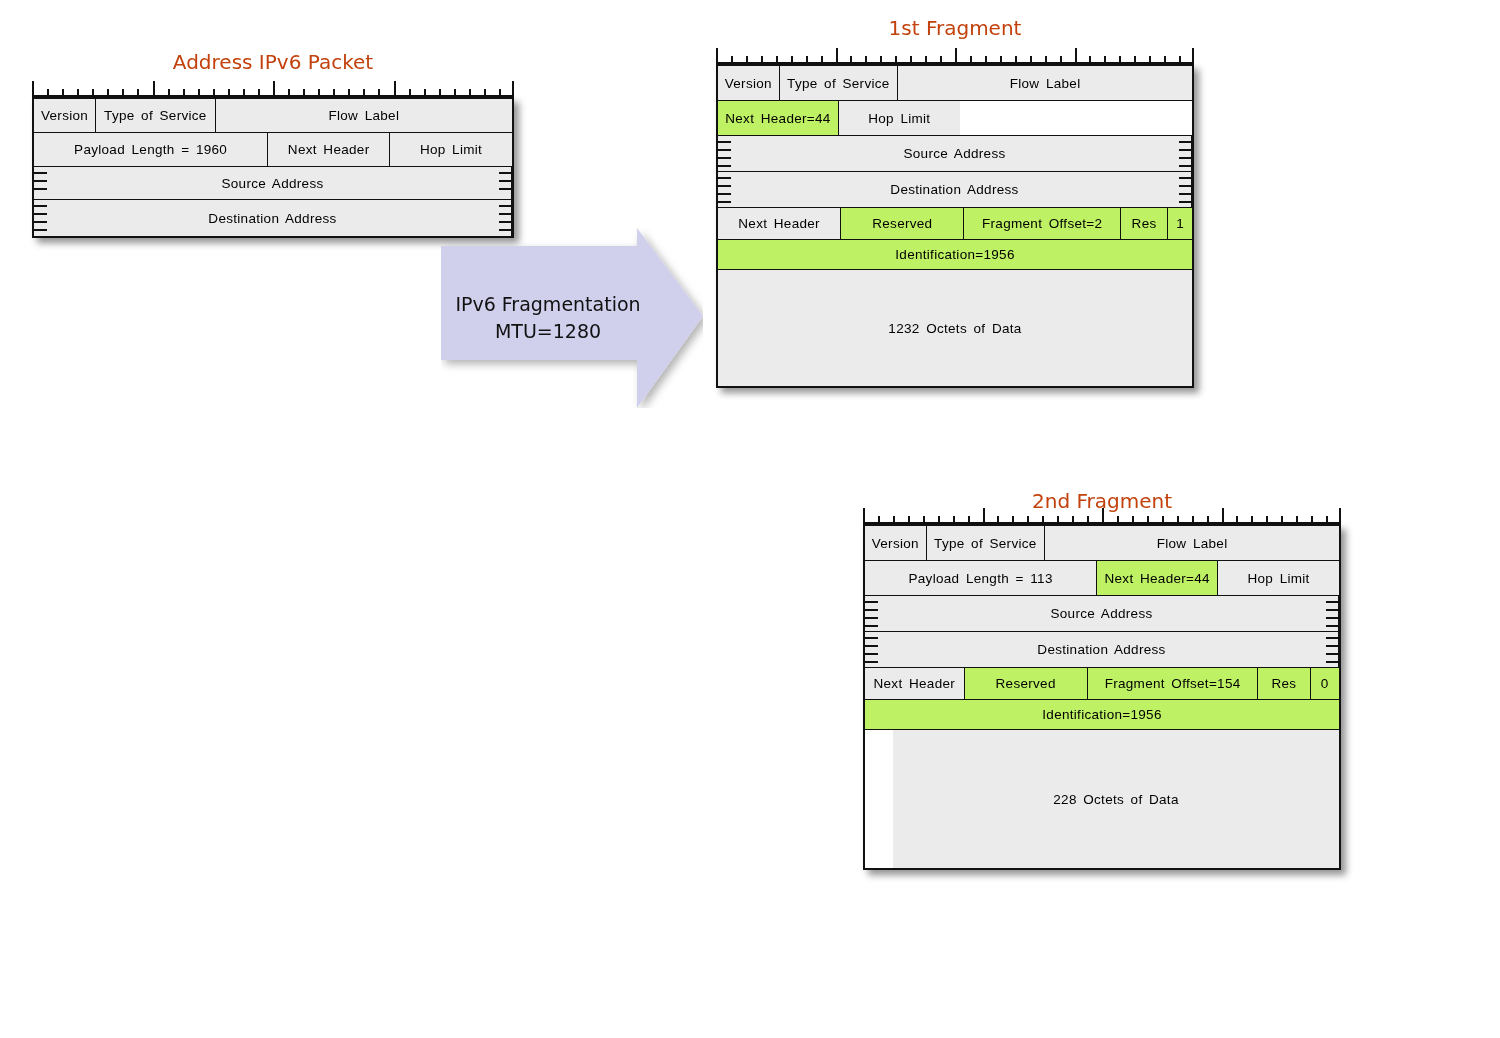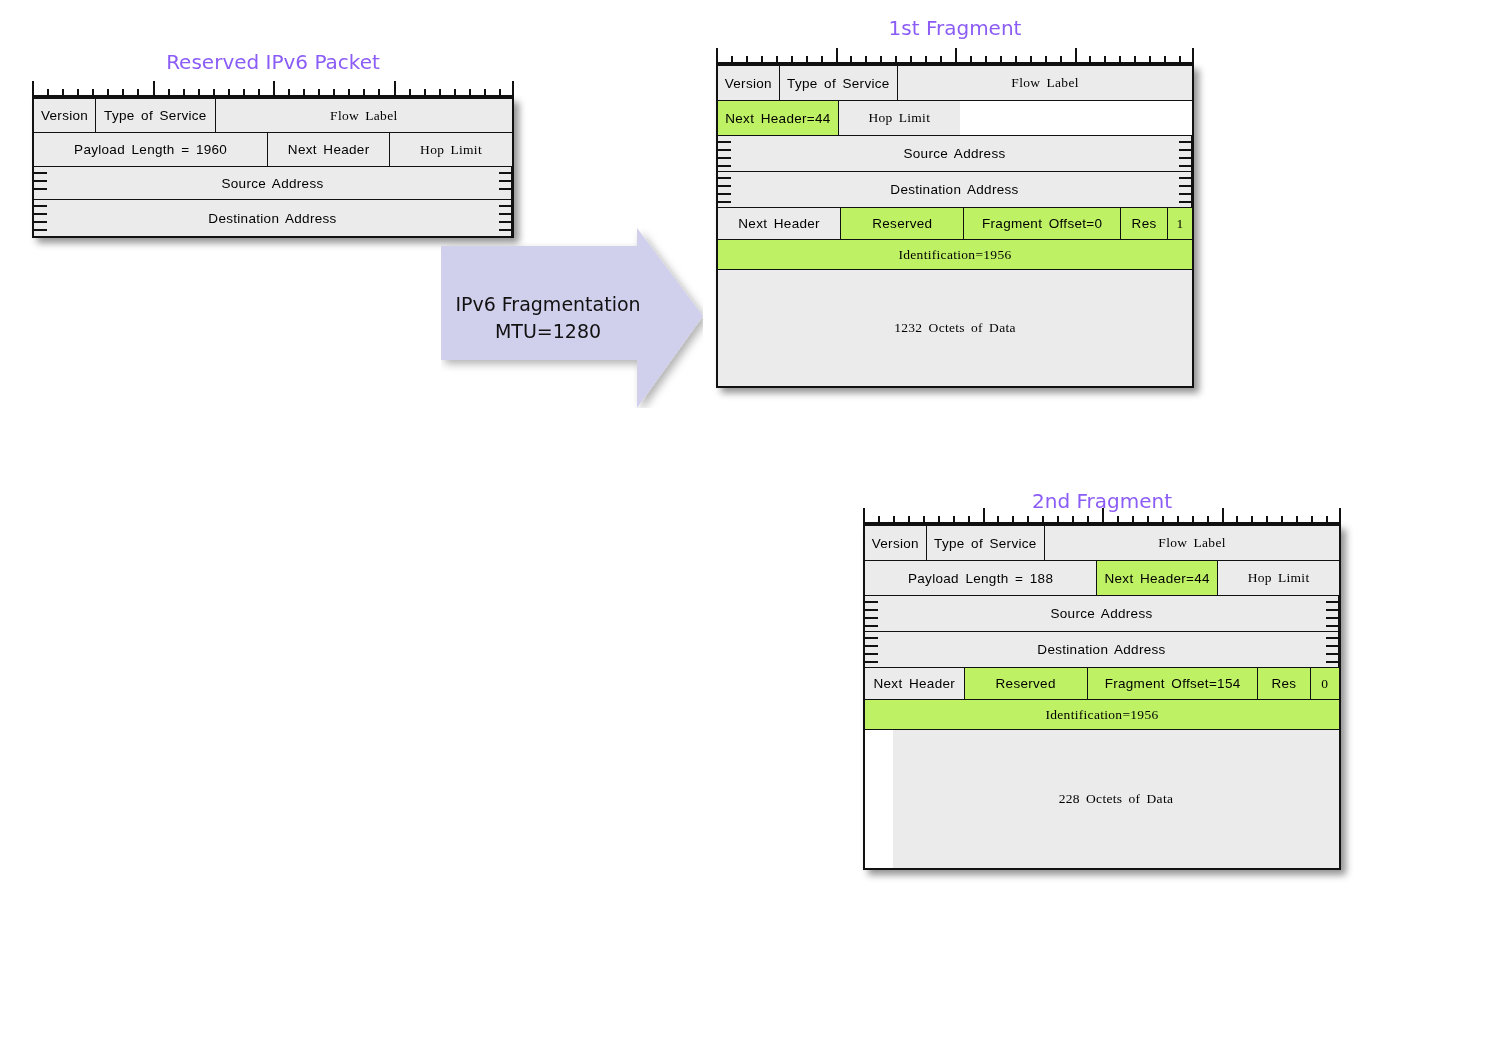--- a/index.html
+++ b/index.html
@@ -22,21 +22,21 @@
   }
 
   .packet-title {
     position: absolute;
     left: 0;
     width: 100%;
     text-align: center;
     font-family: "DejaVu Sans", sans-serif;
     font-size: 20px;
     font-weight: 400;
-    color: #8b5cf6;
+    color: #c2410c;
     white-space: nowrap;
   }
 
   
   .ruler {
     position: absolute;
     height: 16px;
     left: 0;
   }
   .ruler .base {
@@ -80,21 +80,21 @@
     justify-content: center;
     font-family: "Liberation Sans", sans-serif;
     font-size: 13.5px;
     font-weight: 400;
     letter-spacing: 0.3px;
     word-spacing: 2.5px;
     white-space: nowrap;
     background: #ebebeb;
     overflow: hidden;
   }
-  .cell:last-child { border-right: none; font-family: Liberation Serif, serif; }
+  .cell:last-child { border-right: none; }
   .cell.white { background: #bef264; }
 
   
   .addr-row { position: relative; }
   .hatch {
     position: absolute;
     top: 0;
     bottom: 0;
     width: 13px;
     pointer-events: none;
@@ -129,21 +129,21 @@
     font-size: 19px;
     line-height: 1.42;
     color: #111111;
     white-space: pre-line;
   }
 </style>
 </head>
 <body>
 
 <div class="packet" style="left:32px; top:50px; width:482px;">
-  <div class="packet-title" style="top:0;">Reserved IPv6 Packet</div>
+  <div class="packet-title" style="top:0;">Address IPv6 Packet</div>
   <div class="ruler" style="top:31px; width:482px;">
       <div class="base"></div>
       <div class="tick major" style="left: calc(0% + 0px);"></div>
       <div class="tick minor" style="left: calc(3.125% + 0px);"></div>
       <div class="tick minor" style="left: calc(6.25% + 0px);"></div>
       <div class="tick minor" style="left: calc(9.375% + 0px);"></div>
       <div class="tick minor" style="left: calc(12.5% + 0px);"></div>
       <div class="tick minor" style="left: calc(15.625% + 0px);"></div>
       <div class="tick minor" style="left: calc(18.75% + 0px);"></div>
       <div class="tick minor" style="left: calc(21.875% + 0px);"></div>
@@ -302,21 +302,21 @@
         <div class="hatch right">
           <i style="top: 5px;"></i>
           <i style="top: 13px;"></i>
           <i style="top: 21px;"></i>
           <i style="top: 29px;"></i>
         </div>
       </div>
       <div class="row" style="height: 32px;">
         <div class="cell" style="width: 26%; flex: 0 0 26%;">Next Header</div>
         <div class="cell white" style="width: 26%; flex: 0 0 26%;">Reserved</div>
-        <div class="cell white" style="width: 33%; flex: 0 0 33%;">Fragment Offset=0</div>
+        <div class="cell white" style="width: 33%; flex: 0 0 33%;">Fragment Offset=2</div>
         <div class="cell white" style="width: 10%; flex: 0 0 10%;">Res</div>
         <div class="cell white" style="width: 5%; flex: 0 0 5%;">1</div>
       </div>
       <div class="row" style="height: 30px;">
         <div class="cell white" style="width: 100%; flex: 0 0 100%;">Identification=1956</div>
       </div>
       <div class="row" style="height: 116px;">
         <div class="cell" style="width: 100%; flex: 0 0 100%;">1232 Octets of Data</div>
       </div>
     </div>
@@ -360,21 +360,21 @@
       <div class="tick minor" style="left: calc(96.875% + 0px);"></div>
       <div class="tick major" style="left: calc(100% - 2px);"></div>
     </div>
   <div class="grid" style="top:47px; width:478px;">
       <div class="row" style="height: 35px;">
         <div class="cell" style="width: 13%; flex: 0 0 13%;">Version</div>
         <div class="cell" style="width: 25%; flex: 0 0 25%;">Type of Service</div>
         <div class="cell" style="width: 62%; flex: 0 0 62%;">Flow Label</div>
       </div>
       <div class="row" style="height: 35px;">
-        <div class="cell" style="width: 49%; flex: 0 0 49%;">Payload Length = 188</div>
+        <div class="cell" style="width: 49%; flex: 0 0 49%;">Payload Length = 113</div>
         <div class="cell white" style="width: 25.5%; flex: 0 0 25.5%;">Next Header=44</div>
         <div class="cell" style="width: 25.5%; flex: 0 0 25.5%;">Hop Limit</div>
       </div>
       <div class="row addr-row" style="height: 36px;">
         <div class="cell" style="width: 100%; flex: 0 0 100%;">Source Address</div>
         <div class="hatch left">
           <i style="top: 5px;"></i>
           <i style="top: 13px;"></i>
           <i style="top: 21px;"></i>
           <i style="top: 29px;"></i>

